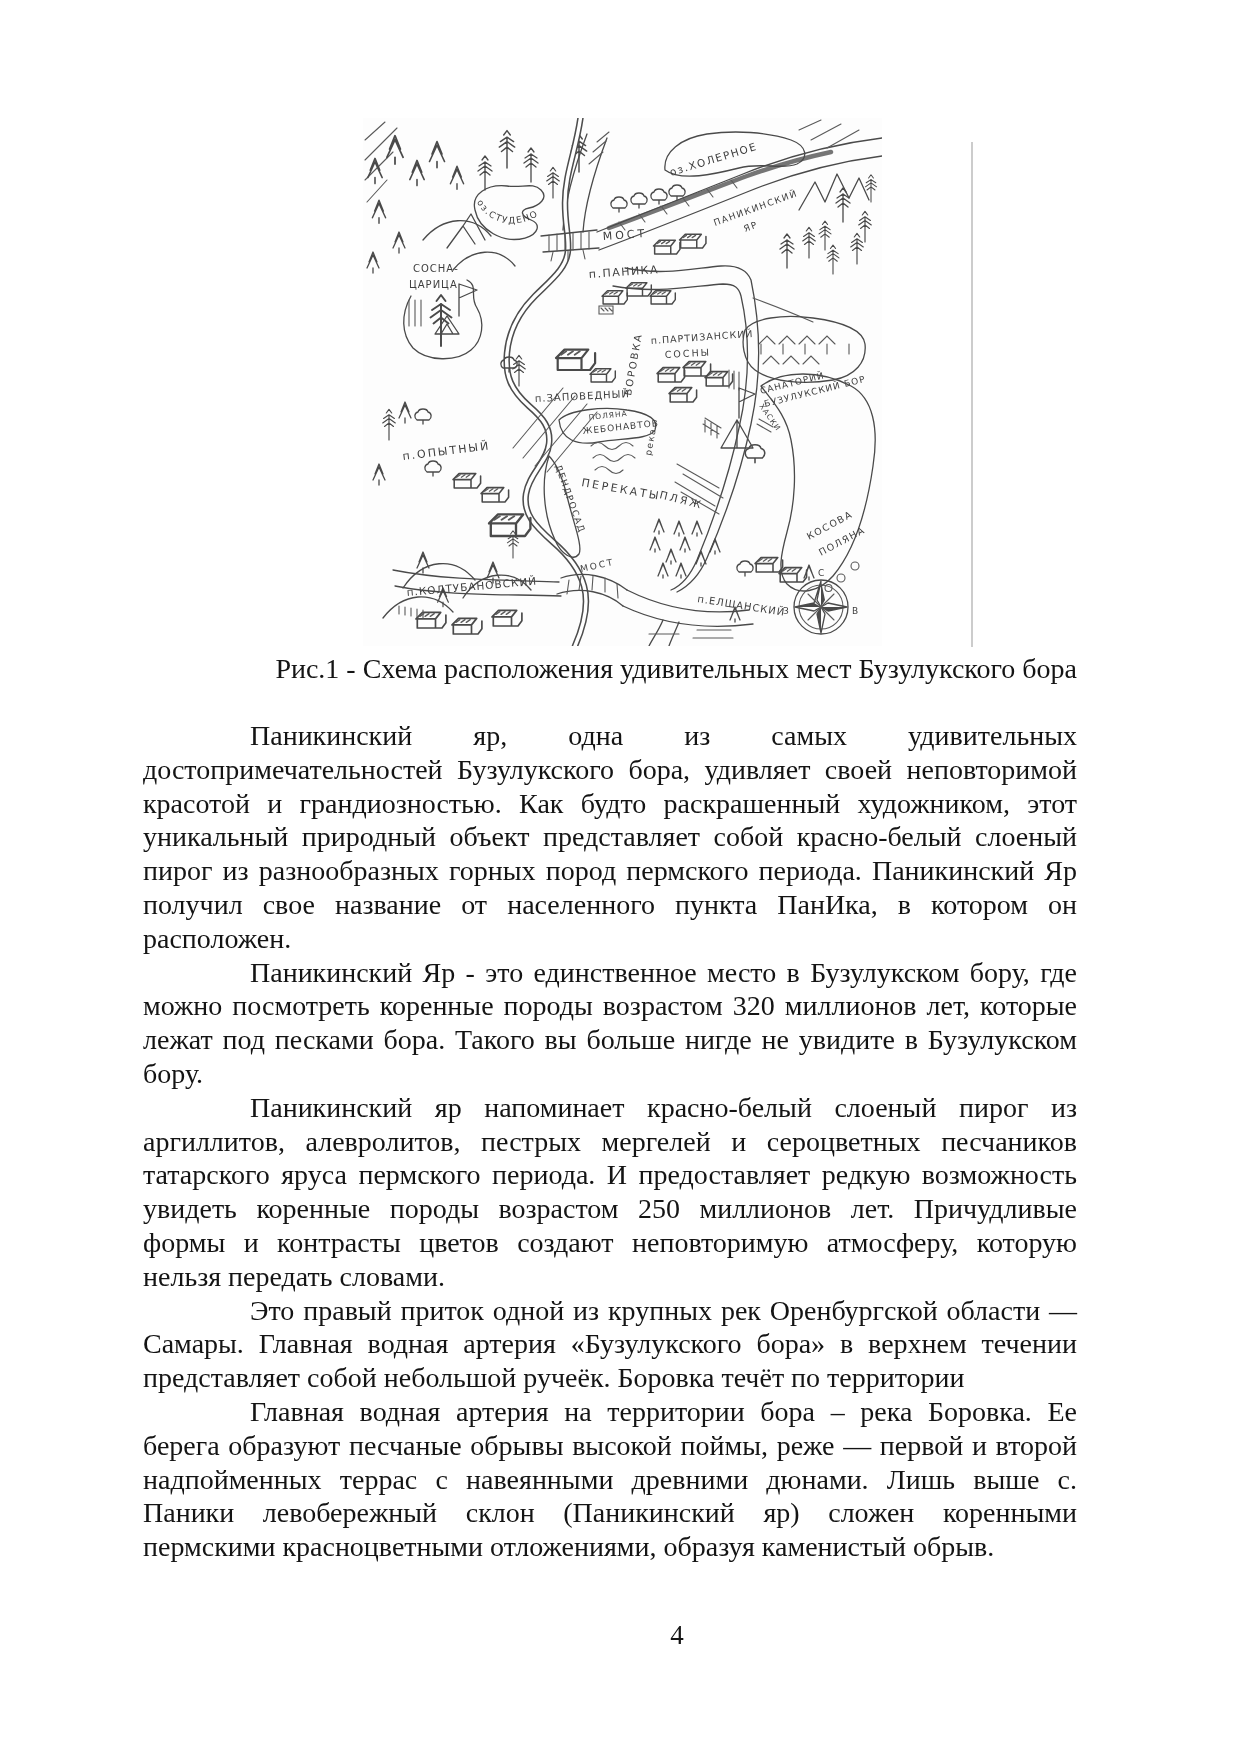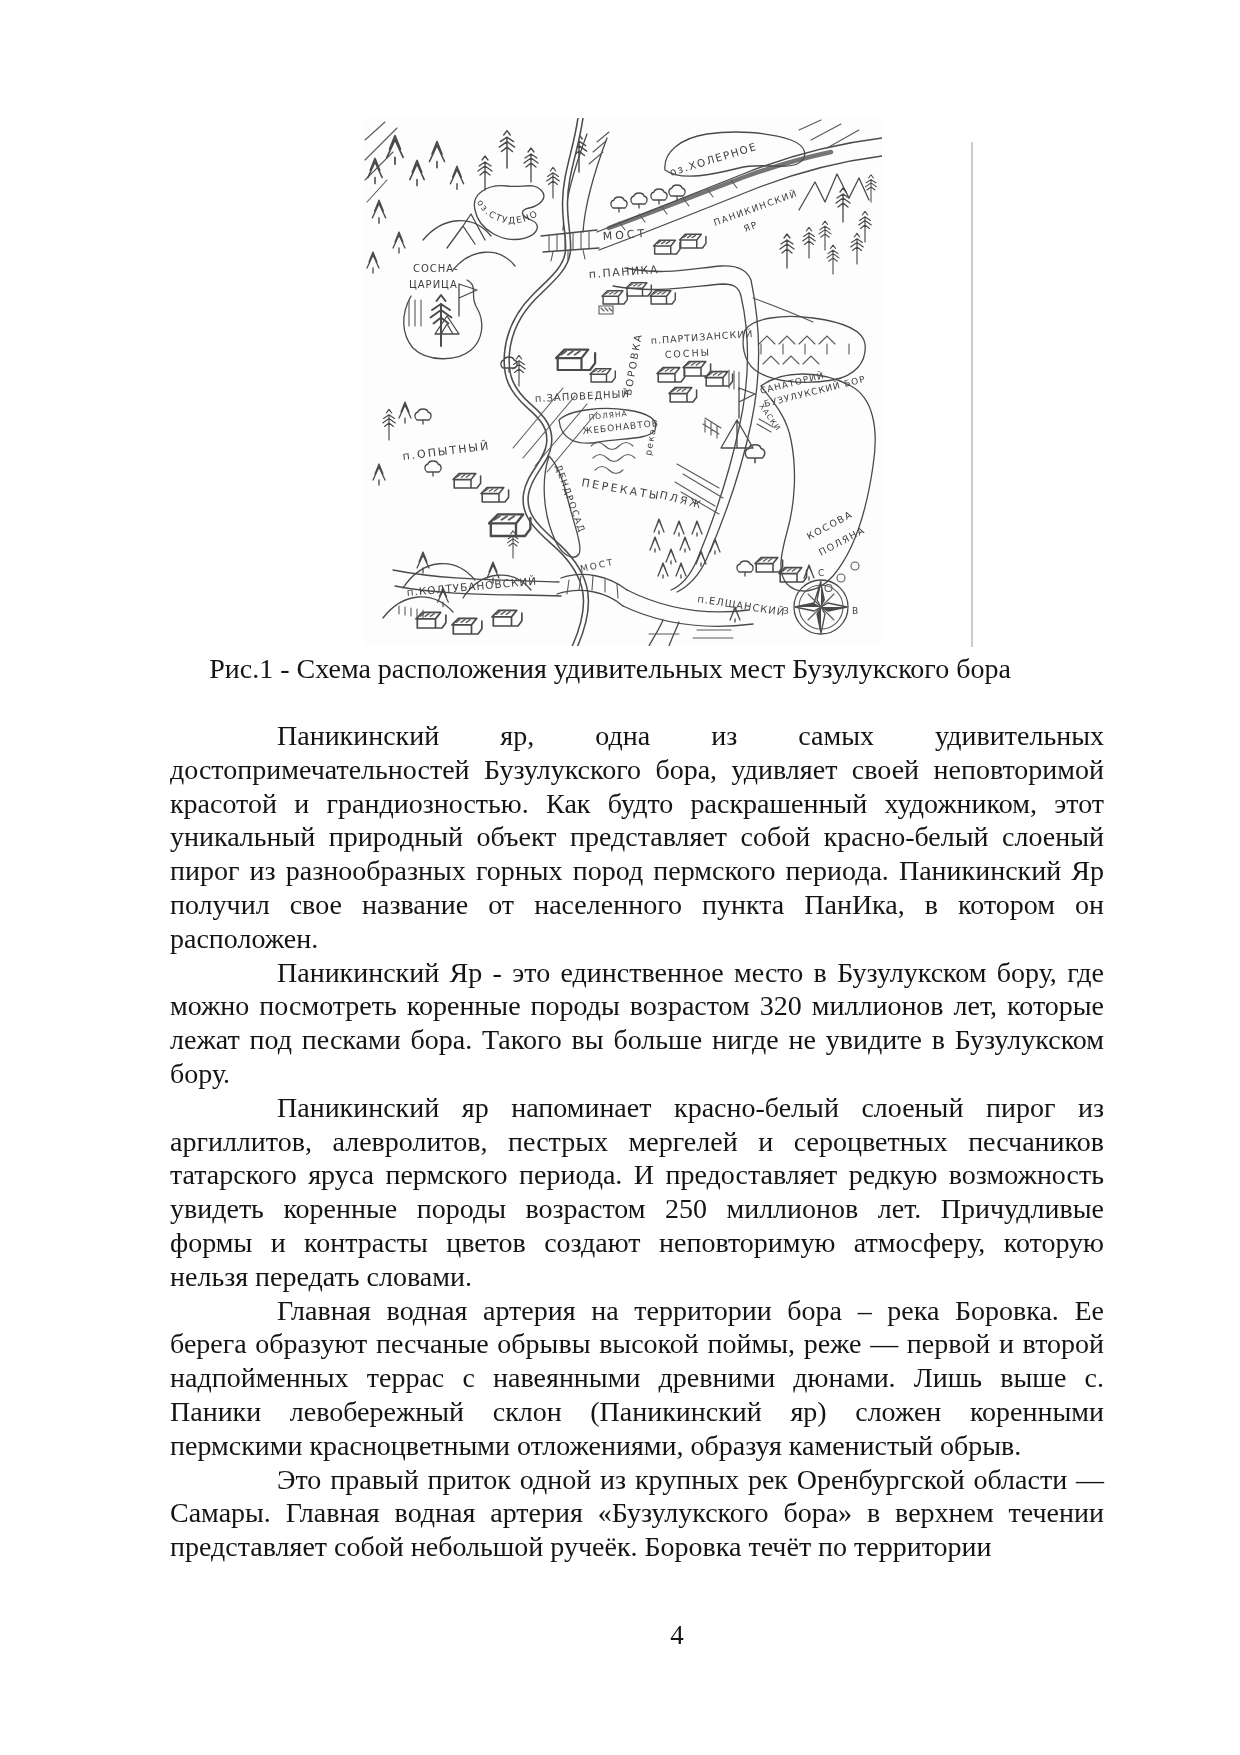--- a/index.html
+++ b/index.html
@@ -5,23 +5,23 @@
   html,body { margin:0; padding:0; }
   body {
     width:1240px; height:1755px; background:#ffffff; position:relative;
     font-family:"Liberation Serif", serif; color:#111;
     overflow:hidden;
   }
   .figure-map { position:absolute; left:363px; top:118px; width:519px; height:528px; }
   .scan-line { position:absolute; left:971px; top:142px; width:2px; height:505px; background:#cccccc; }
   .caption {
     position:absolute; top:651px; left:143px; width:934px;
-    text-align:center; font-size:28px; line-height:36px; color:#141414;
+    text-align:right; font-size:28px; line-height:36px; color:#141414;
   }
-  .body-text { position:absolute; top:719px; left:143px; width:934px;margin-left:27px; }
+  .body-text { position:absolute; top:719px; left:143px; width:934px; }
   .body-text p {
     margin:0; text-indent:107px; text-align:justify;
     font-size:28px; line-height:33.8px; color:#141414;
   }
   .page-number {
     position:absolute; top:1620px; left:660px; width:34px; text-align:center;
     font-size:27px; color:#141414;
   }
   
   svg .ink   { stroke:#4a4a4a; stroke-width:1.3; fill:none; stroke-linecap:round; stroke-linejoin:round; }
@@ -300,17 +300,17 @@
 </svg>
 
 <div class="scan-line"></div>
 
 <div class="caption">Рис.1 - Схема расположения удивительных мест Бузулукского бора</div>
 
 <div class="body-text">
   <p>Паникинский яр, одна из самых удивительных достопримечательностей Бузулукского бора, удивляет своей неповторимой красотой и грандиозностью. Как будто раскрашенный художником, этот уникальный природный объект представляет собой красно-белый слоеный пирог из разнообразных горных пород пермского периода. Паникинский Яр получил свое название от населенного пункта ПанИка, в котором он расположен.</p>
   <p>Паникинский Яр - это единственное место в Бузулукском бору, где можно посмотреть коренные породы возрастом 320 миллионов лет, которые лежат под песками бора. Такого вы больше нигде не увидите в Бузулукском бору.</p>
   <p>Паникинский яр напоминает красно-белый слоеный пирог из аргиллитов, алевролитов, пестрых мергелей и сероцветных песчаников татарского яруса пермского периода. И предоставляет редкую возможность увидеть коренные породы возрастом 250 миллионов лет. Причудливые формы и контрасты цветов создают неповторимую атмосферу, которую нельзя передать словами.</p>
+  <p>Это правый приток одной из крупных рек Оренбургской области — Самары. Главная водная артерия «Бузулукского бора» в верхнем течении представляет собой небольшой ручеёк. Боровка течёт по территории</p>
   <p>Главная водная артерия на территории бора – река Боровка. Ее берега образуют песчаные обрывы высокой поймы, реже — первой и второй надпойменных террас с навеянными древними дюнами. Лишь выше с. Паники левобережный склон (Паникинский яр) сложен коренными пермскими красноцветными отложениями, образуя каменистый обрыв.</p>
-  <p>Это правый приток одной из крупных рек Оренбургской области — Самары. Главная водная артерия «Бузулукского бора» в верхнем течении представляет собой небольшой ручеёк. Боровка течёт по территории</p>
 </div>
 
 <div class="page-number">4</div>
 
 </body></html>

